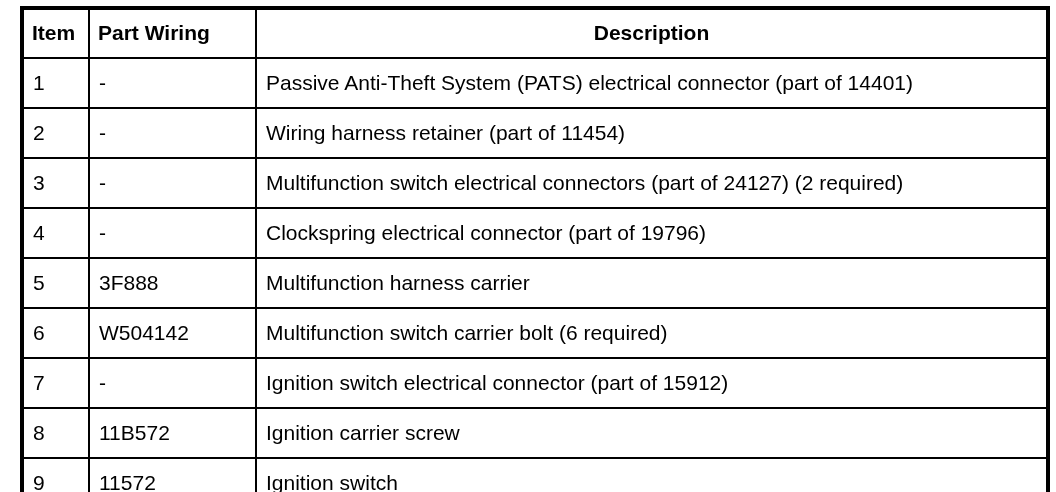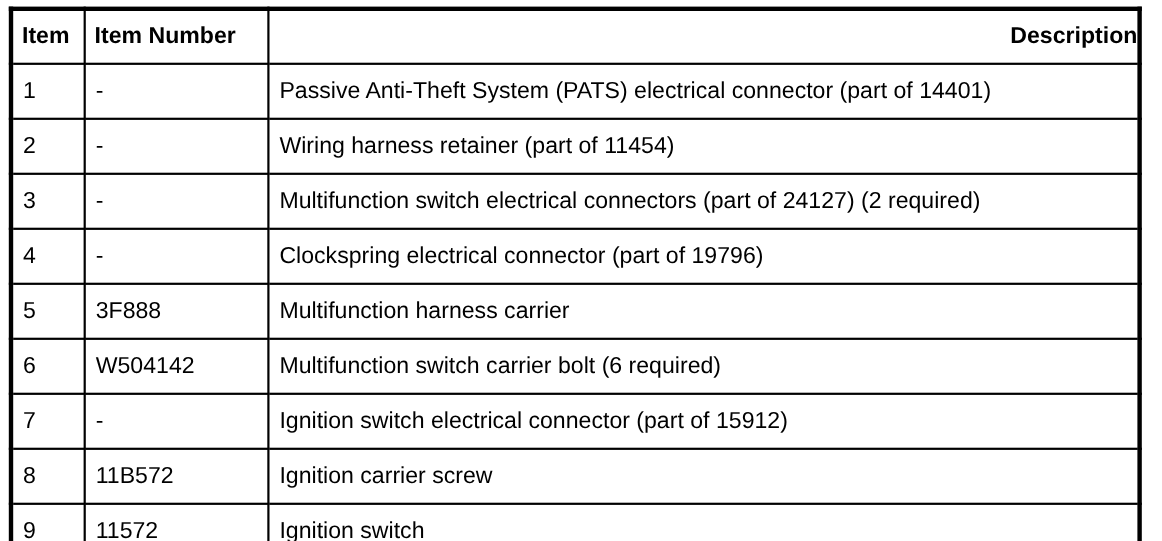--- a/index.html
+++ b/index.html
@@ -12,21 +12,21 @@
     height: 492px;
     overflow: hidden;
     font-family: "Liberation Sans", sans-serif;
     color: #000000;
   }
 
   .parts-table-wrap {
     box-sizing: border-box;
     width: 1056px;
     height: 492px;
-    padding: 6px 24px 9px 8px;
+    padding: 6px 24px 9px 20px;
   }
 
   table.parts-table {
     border-collapse: collapse;
     table-layout: fixed;
     width: 1026px;
     height: 477px;
     border: 4px solid #000000;
     background: #ffffff;
   }
@@ -47,21 +47,21 @@
     overflow: hidden;
     background: #ffffff;
   }
 
   table.parts-table thead th {
     font-weight: bold;
     height: 47px;
   }
 
   table.parts-table thead th.th-description {
-    text-align: right;
+    text-align: center;
     padding-left: 0;
   }
 
   table.parts-table tbody td {
     font-weight: normal;
     height: 48px;
   }
 
   table.parts-table tbody td.cell-item,
   table.parts-table tbody td.cell-part {
@@ -79,21 +79,21 @@
 <div class="parts-table-wrap">
   <table class="parts-table">
     <colgroup>
       <col class="col-item">
       <col class="col-part">
       <col class="col-description">
     </colgroup>
     <thead>
       <tr>
         <th class="th-item">Item</th>
-        <th class="th-part">Item Number</th>
+        <th class="th-part">Part Wiring</th>
         <th class="th-description">Description</th>
       </tr>
     </thead>
     <tbody>
       <tr>
         <td class="cell-item">1</td>
         <td class="cell-part">-</td>
         <td class="cell-description">Passive Anti-Theft System (PATS) electrical connector (part of 14401)</td>
       </tr>
       <tr>

